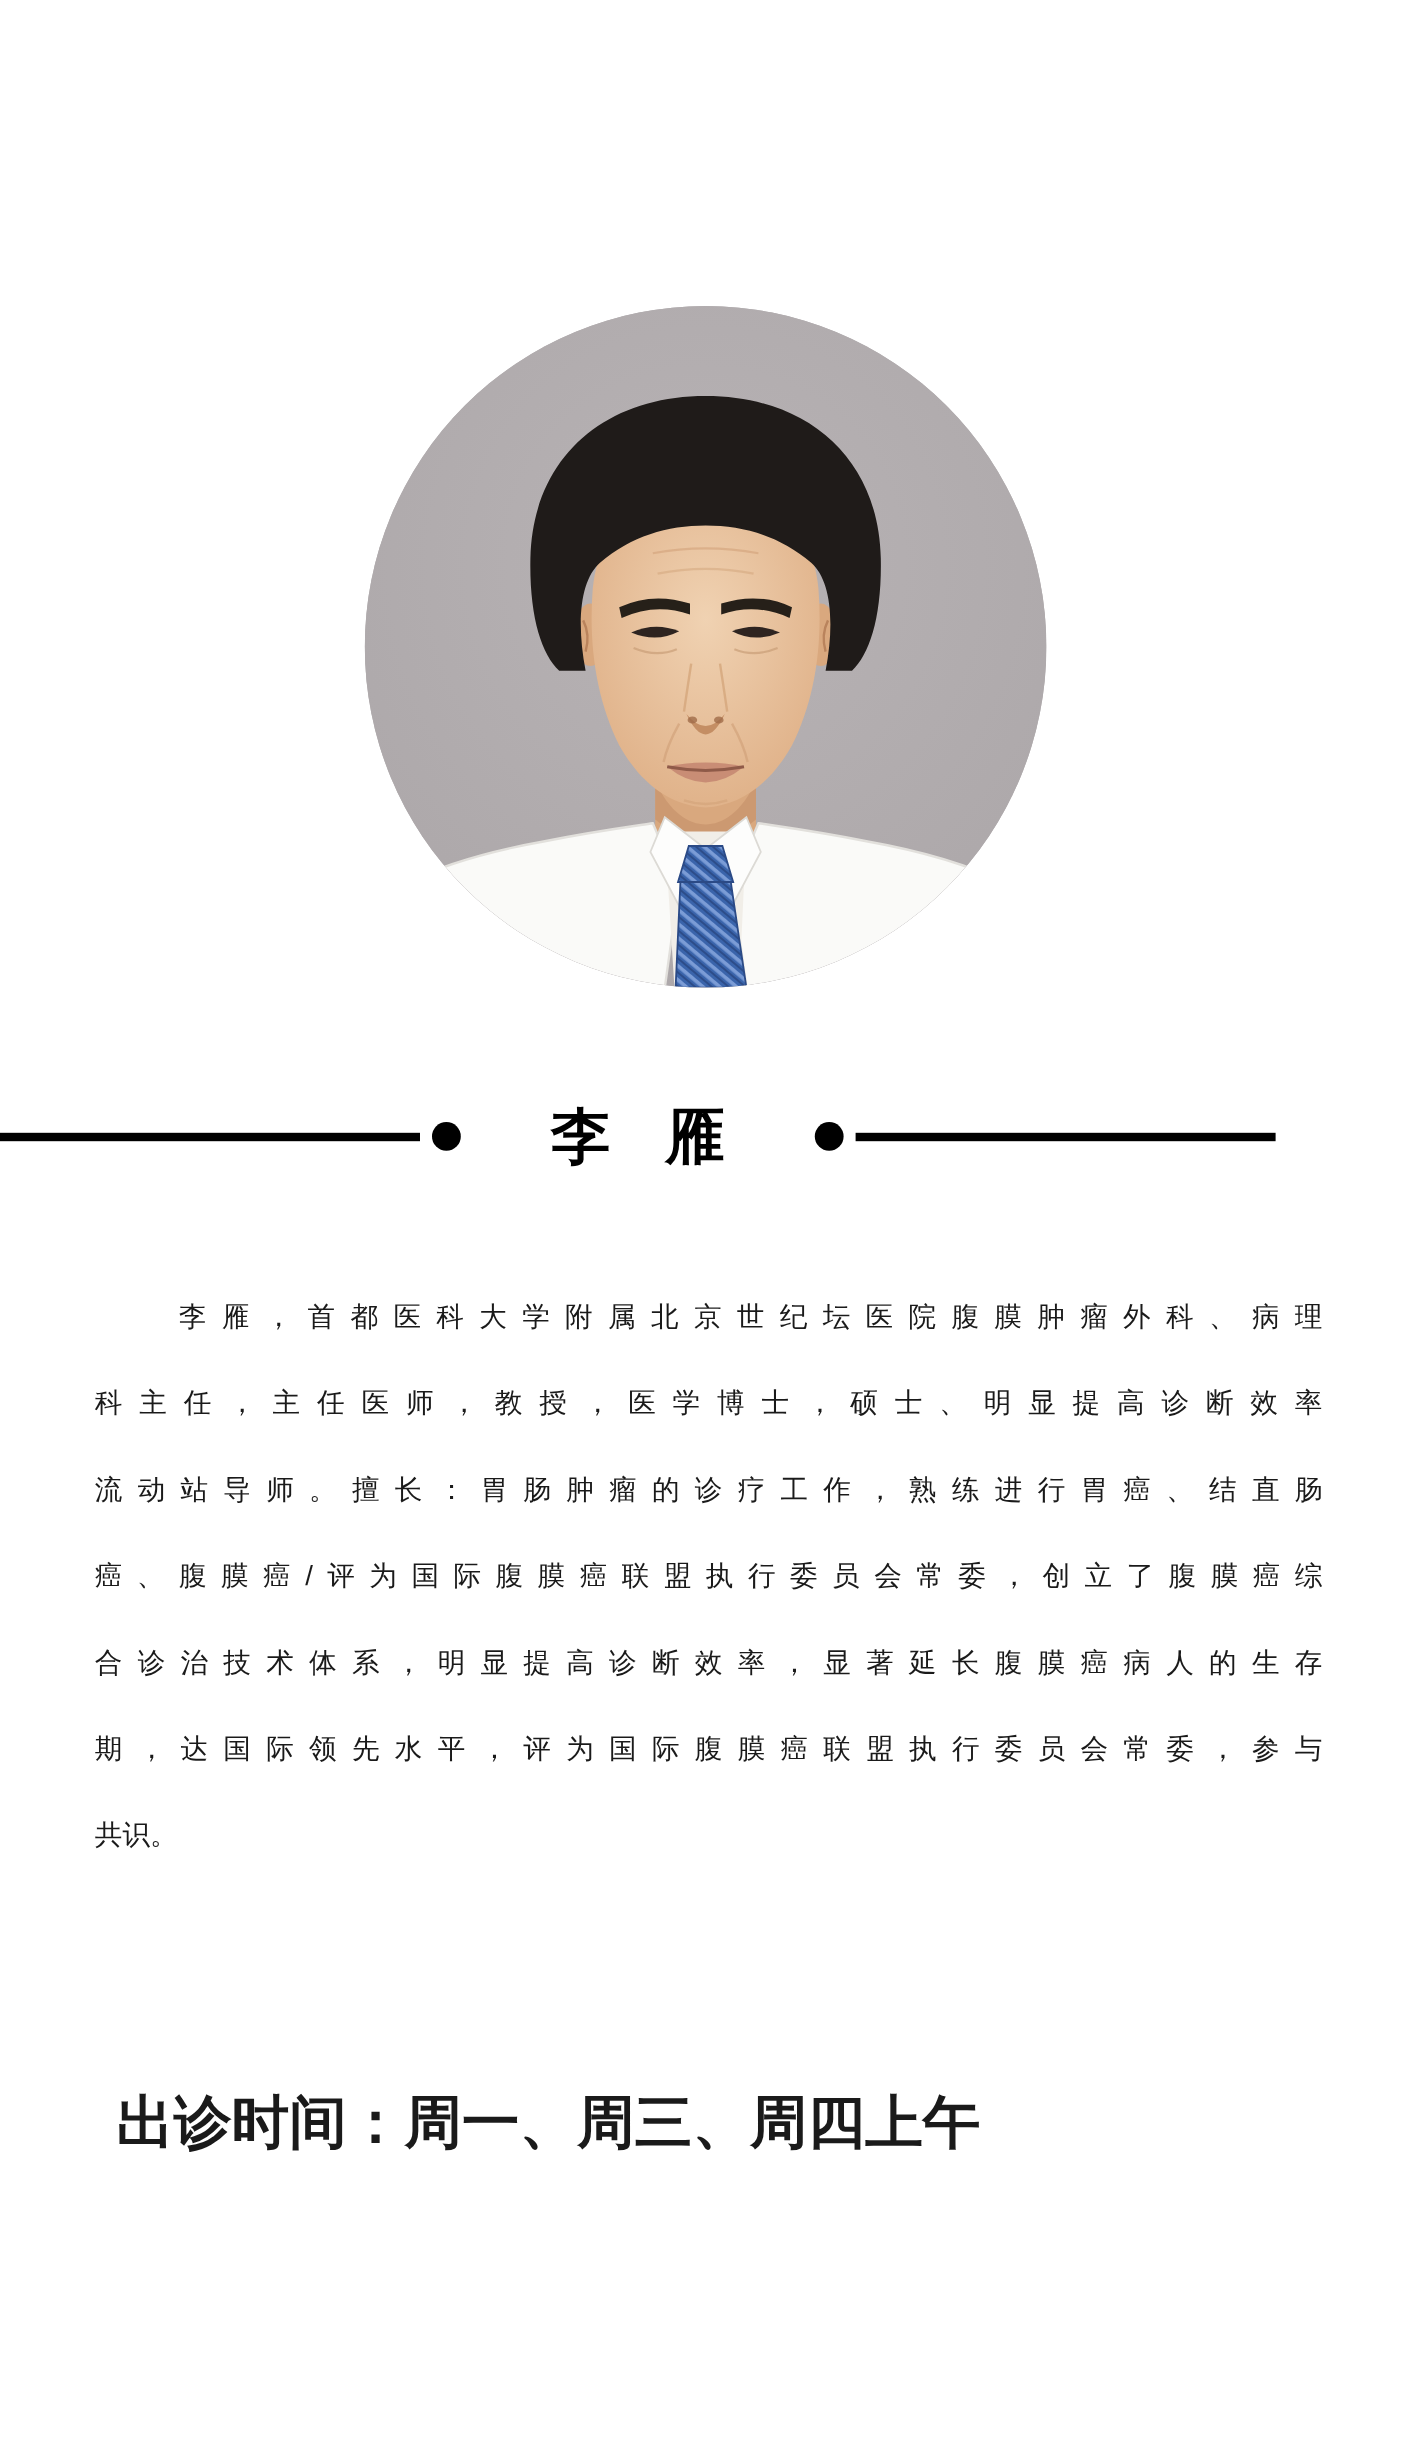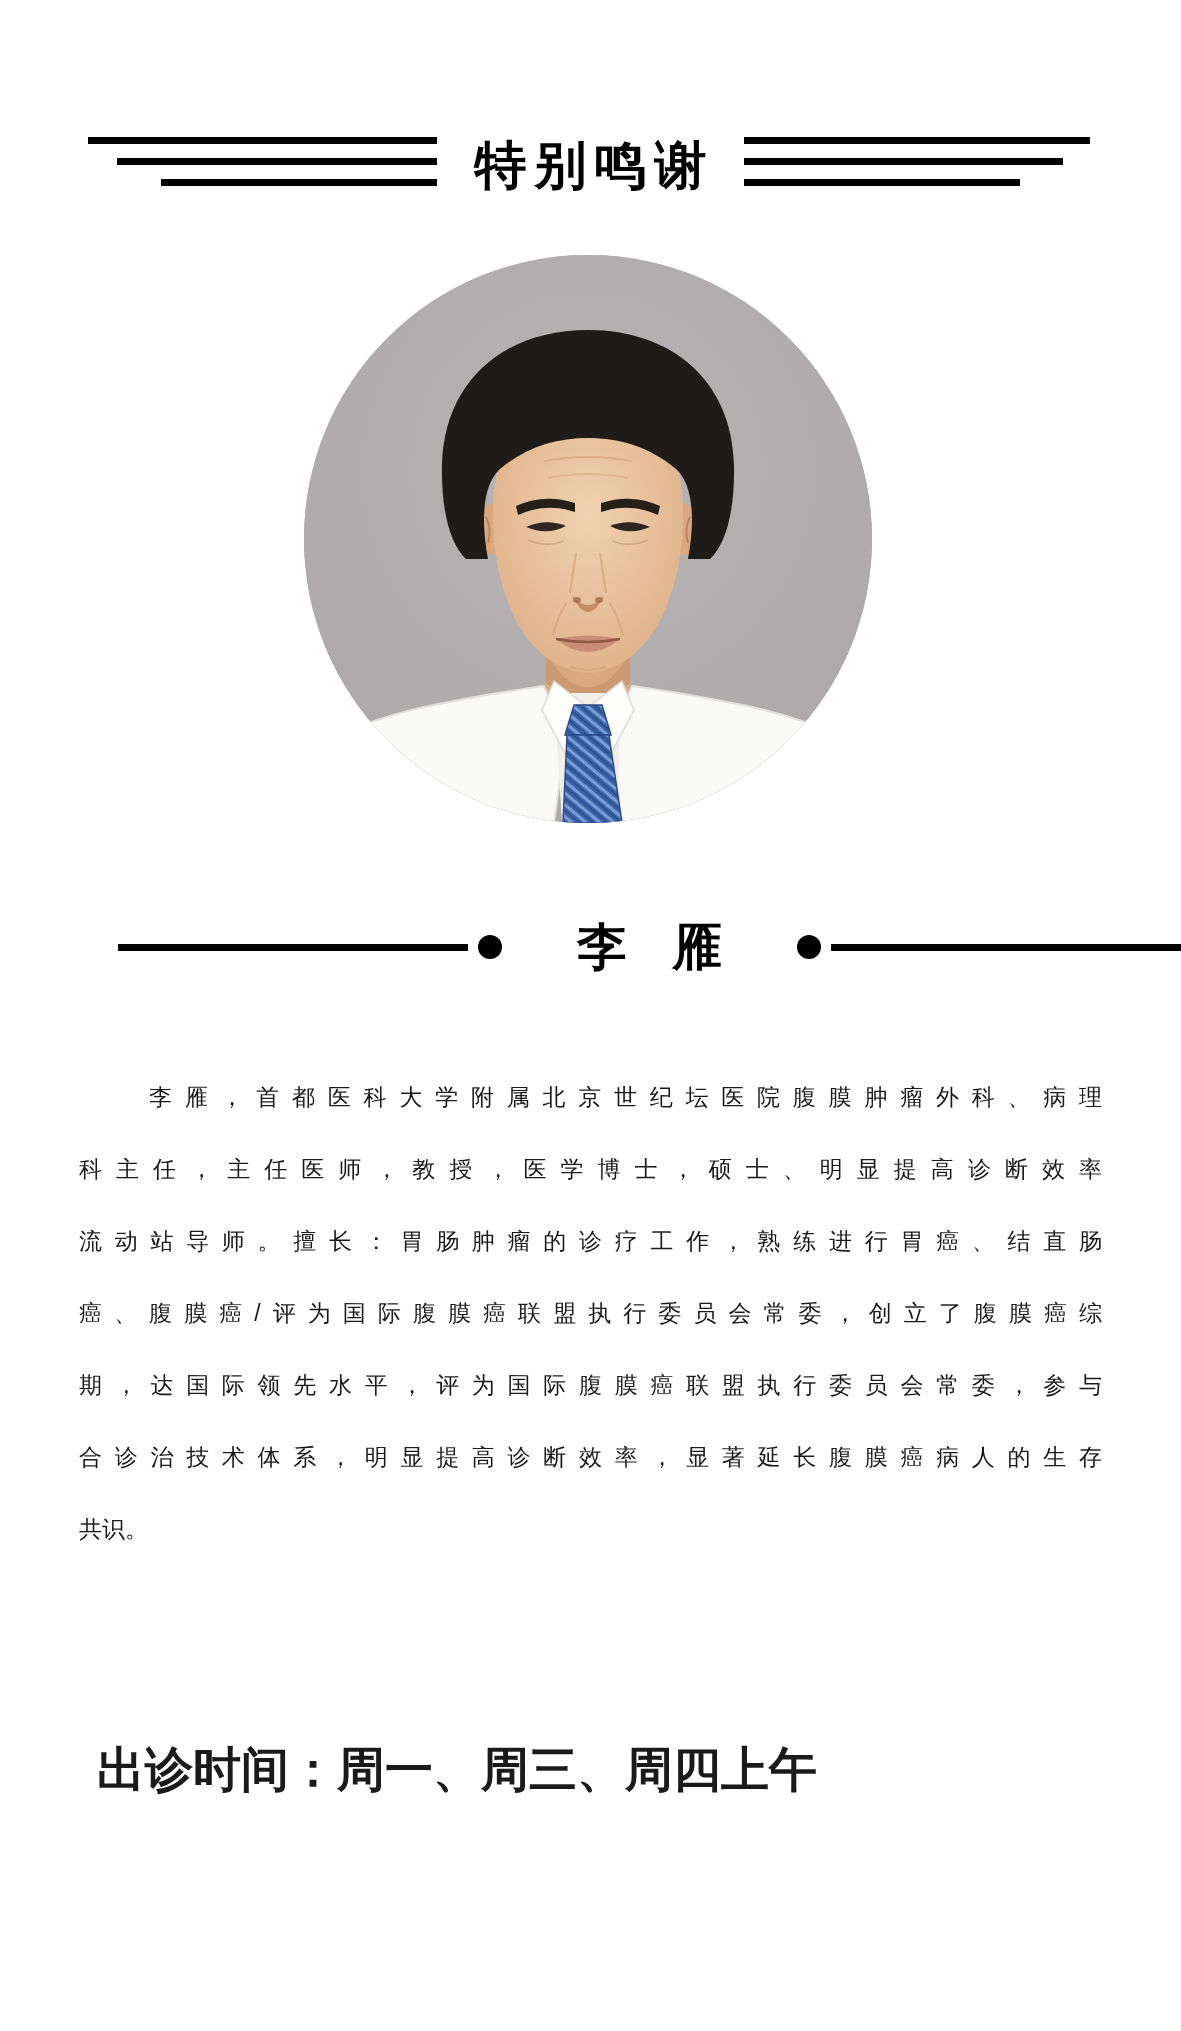--- a/index.html
+++ b/index.html
@@ -43,21 +43,21 @@
   
   .avatar{
     position:absolute;left:304px;top:255px;width:568px;height:568px;
     border-radius:50%;overflow:hidden;background:var(--avatar-background);
   }
   .avatar svg{display:block;width:100%;height:100%;}
 
   
   .name-divider{
     position:absolute;top:911px;left:0;width:100%;height:72px;
-    display:flex;justify-content:flex-end;align-items:center;
+    display:flex;justify-content:flex-start;align-items:center;
   }
   .name-divider .rule{width:350px;height:7px;background:var(--accent-black);}
   .name-divider .dot{
     width:24px;height:24px;border-radius:50%;
     background:var(--accent-black);margin:0 0 0 10px;
   }
   .name-divider .dot.right{margin:0 10px 0 0;}
   .doctor-name{
     font-size:50px;font-weight:bold;color:var(--accent-black);
     letter-spacing:45px;margin:0 30px 0 75px;margin-right:30px;
@@ -78,33 +78,20 @@
     position:absolute;left:97px;top:1744px;
     font-size:48px;line-height:52px;font-weight:bold;color:var(--body-text);
     white-space:nowrap;
   }
 </style>
 </head>
 <body>
 
 <div class="page">
 
-  <header class="thanks-header">
-    <div class="rules rules-left">
-      <span class="r1"></span>
-      <span class="r2"></span>
-      <span class="r3"></span>
-    </div>
-    <h1 class="page-title">特别鸣谢</h1>
-    <div class="rules rules-right">
-      <span class="r1"></span>
-      <span class="r2"></span>
-      <span class="r3"></span>
-    </div>
-  </header>
 
   <div class="avatar">
     <svg viewBox="0 0 568 568" aria-hidden="true">
       <defs>
         <radialGradient id="bgGrad" cx="50%" cy="38%" r="75%">
           <stop offset="0%" stop-color="#b8b3b5"></stop>
           <stop offset="100%" stop-color="#aba6a8"></stop>
         </radialGradient>
         <radialGradient id="skinGrad" cx="50%" cy="42%" r="70%">
           <stop offset="0%" stop-color="#f0d2b2"></stop>
@@ -173,20 +160,20 @@
     <h2 class="doctor-name">李雁</h2>
     <span class="dot right"></span>
     <span class="rule"></span>
   </div>
 
   <div class="bio">
       <div class="bio-line">李雁，首都医科大学附属北京世纪坛医院腹膜肿瘤外科、病理</div>
       <div class="bio-line">科主任，主任医师，教授，医学博士，硕士、明显提高诊断效率</div>
       <div class="bio-line">流动站导师。擅长：胃肠肿瘤的诊疗工作，熟练进行胃癌、结直肠</div>
       <div class="bio-line">癌、腹膜癌/评为国际腹膜癌联盟执行委员会常委，创立了腹膜癌综</div>
+      <div class="bio-line">合诊治技术体系，明显提高诊断效率，显著延长腹膜癌病人的生存</div>
       <div class="bio-line">期，达国际领先水平，评为国际腹膜癌联盟执行委员会常委，参与</div>
-      <div class="bio-line">合诊治技术体系，明显提高诊断效率，显著延长腹膜癌病人的生存</div>
       <div class="bio-line">共识。</div>
     </div>
 
   <p class="schedule"><span>出诊时间：</span><span>周一、周三、周四上午</span></p>
 
 </div>
 
 </body></html>

